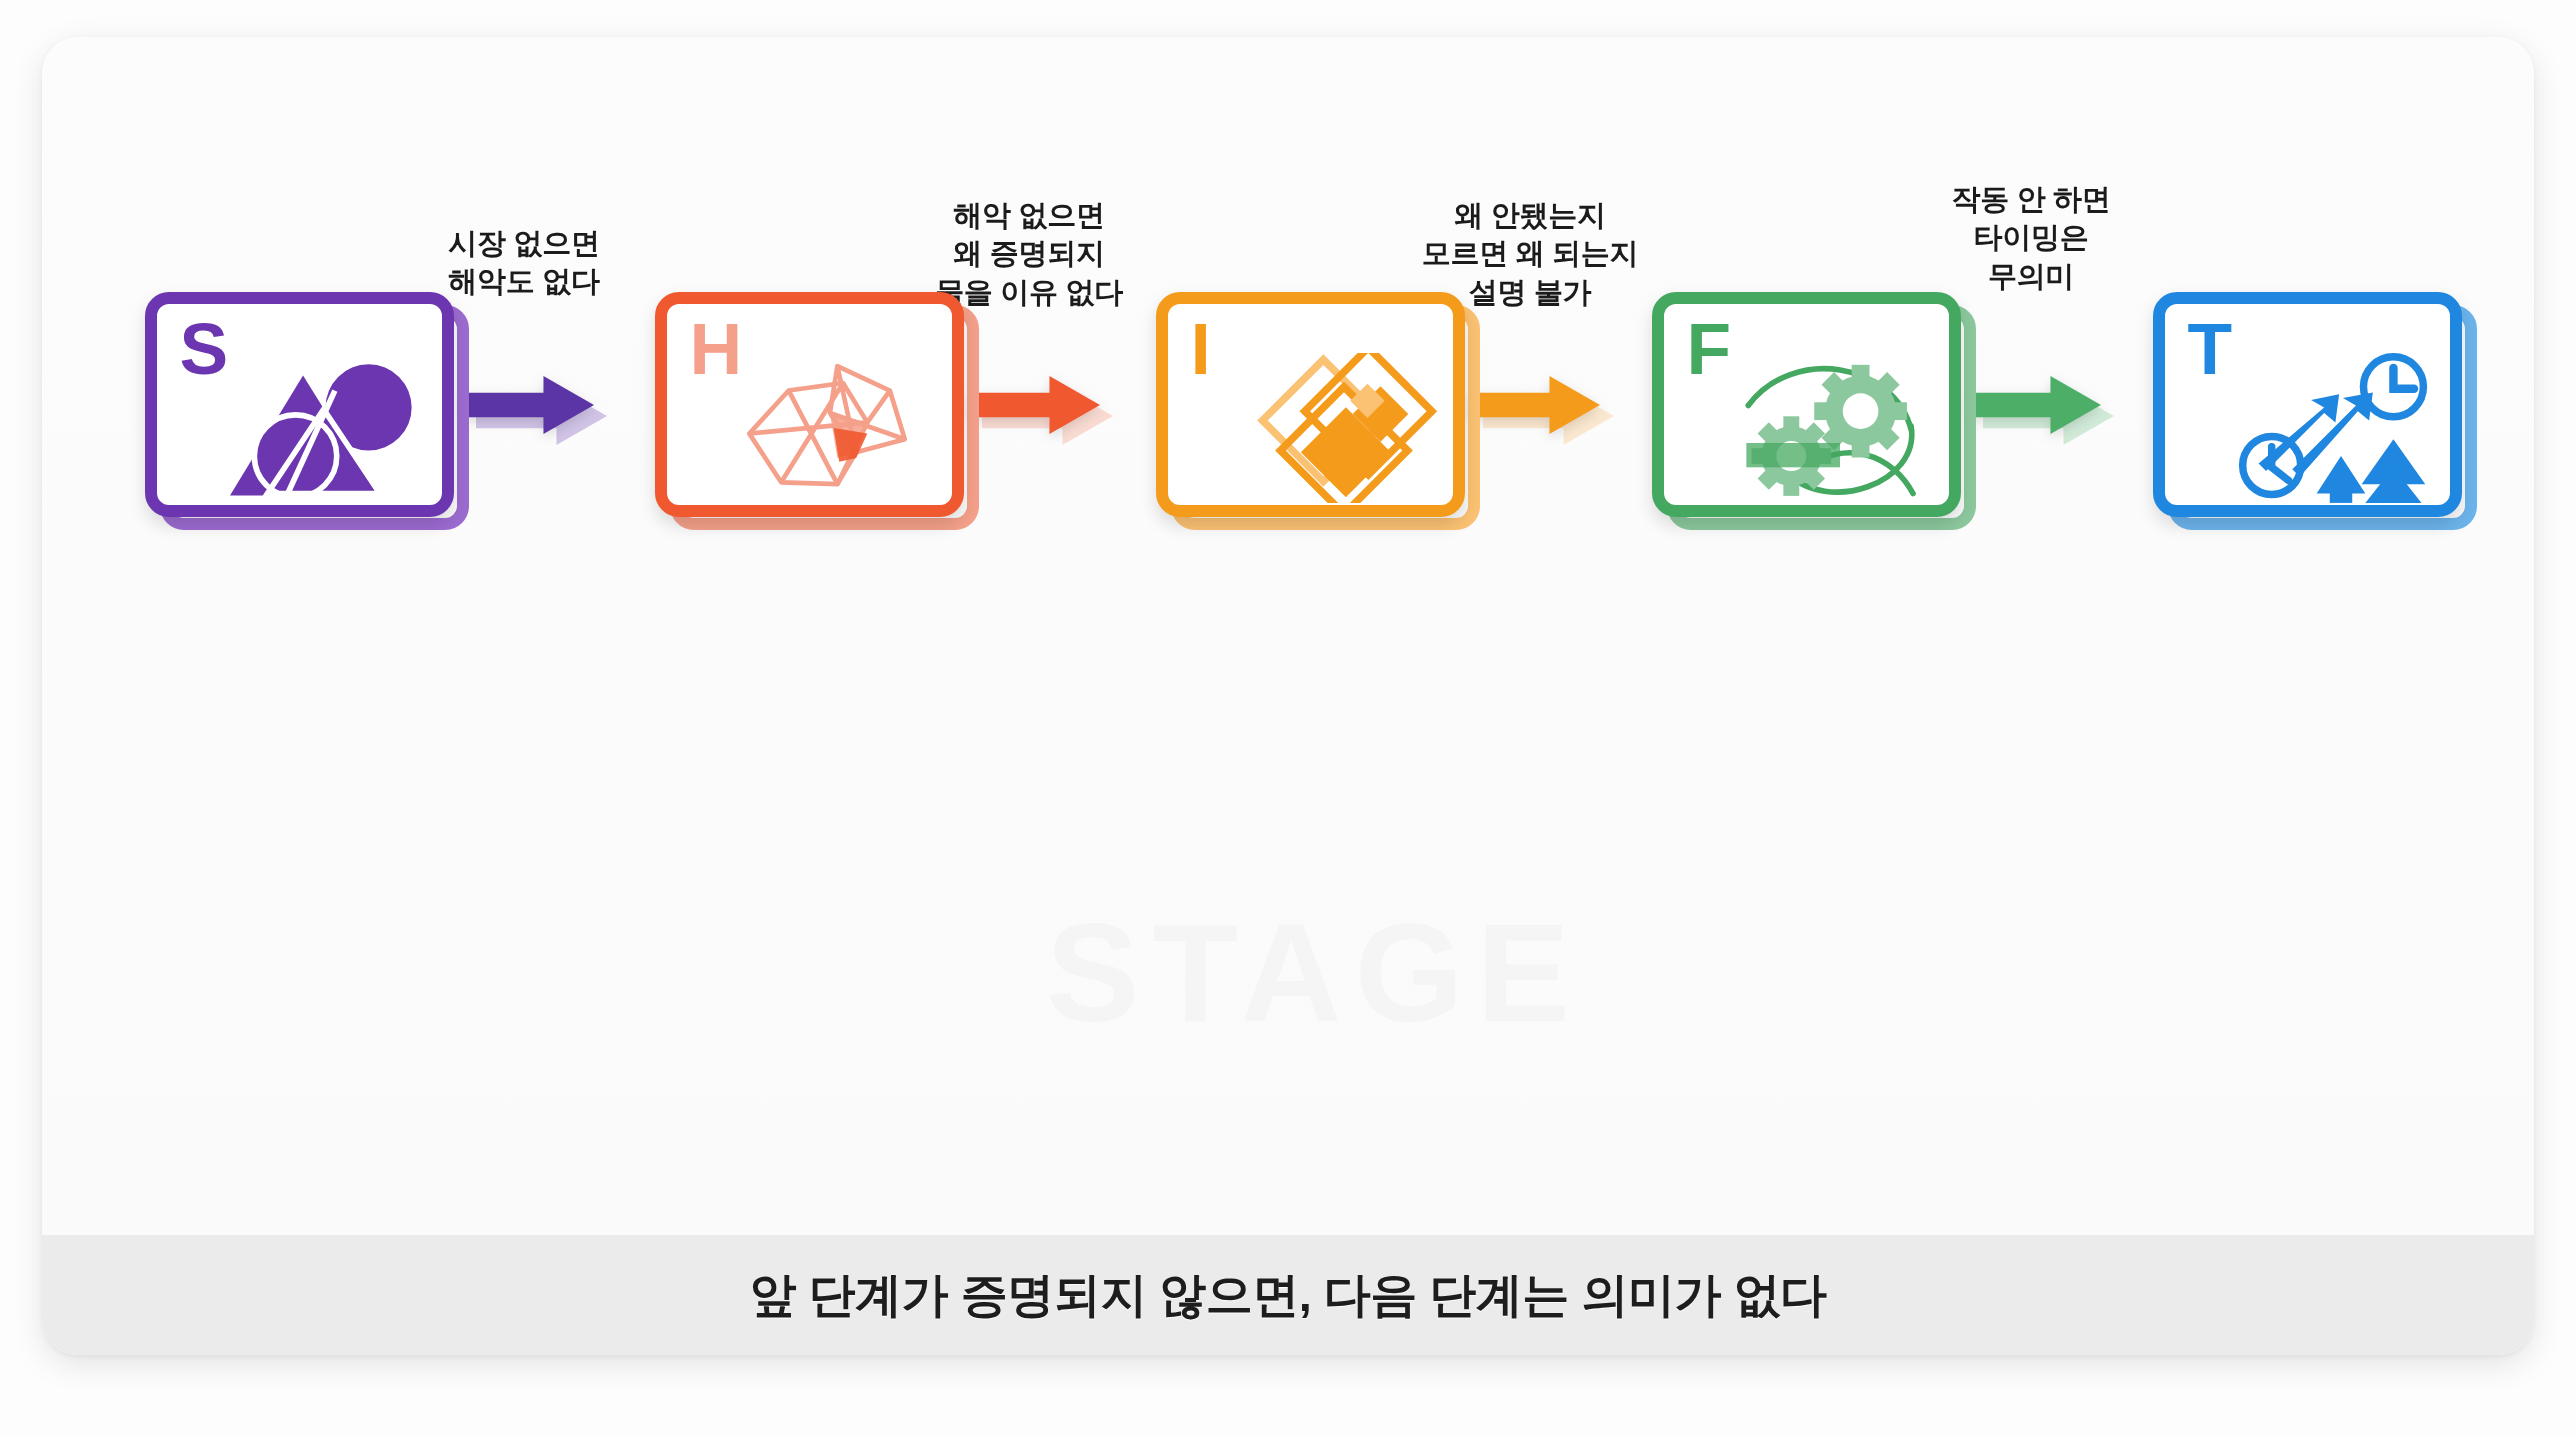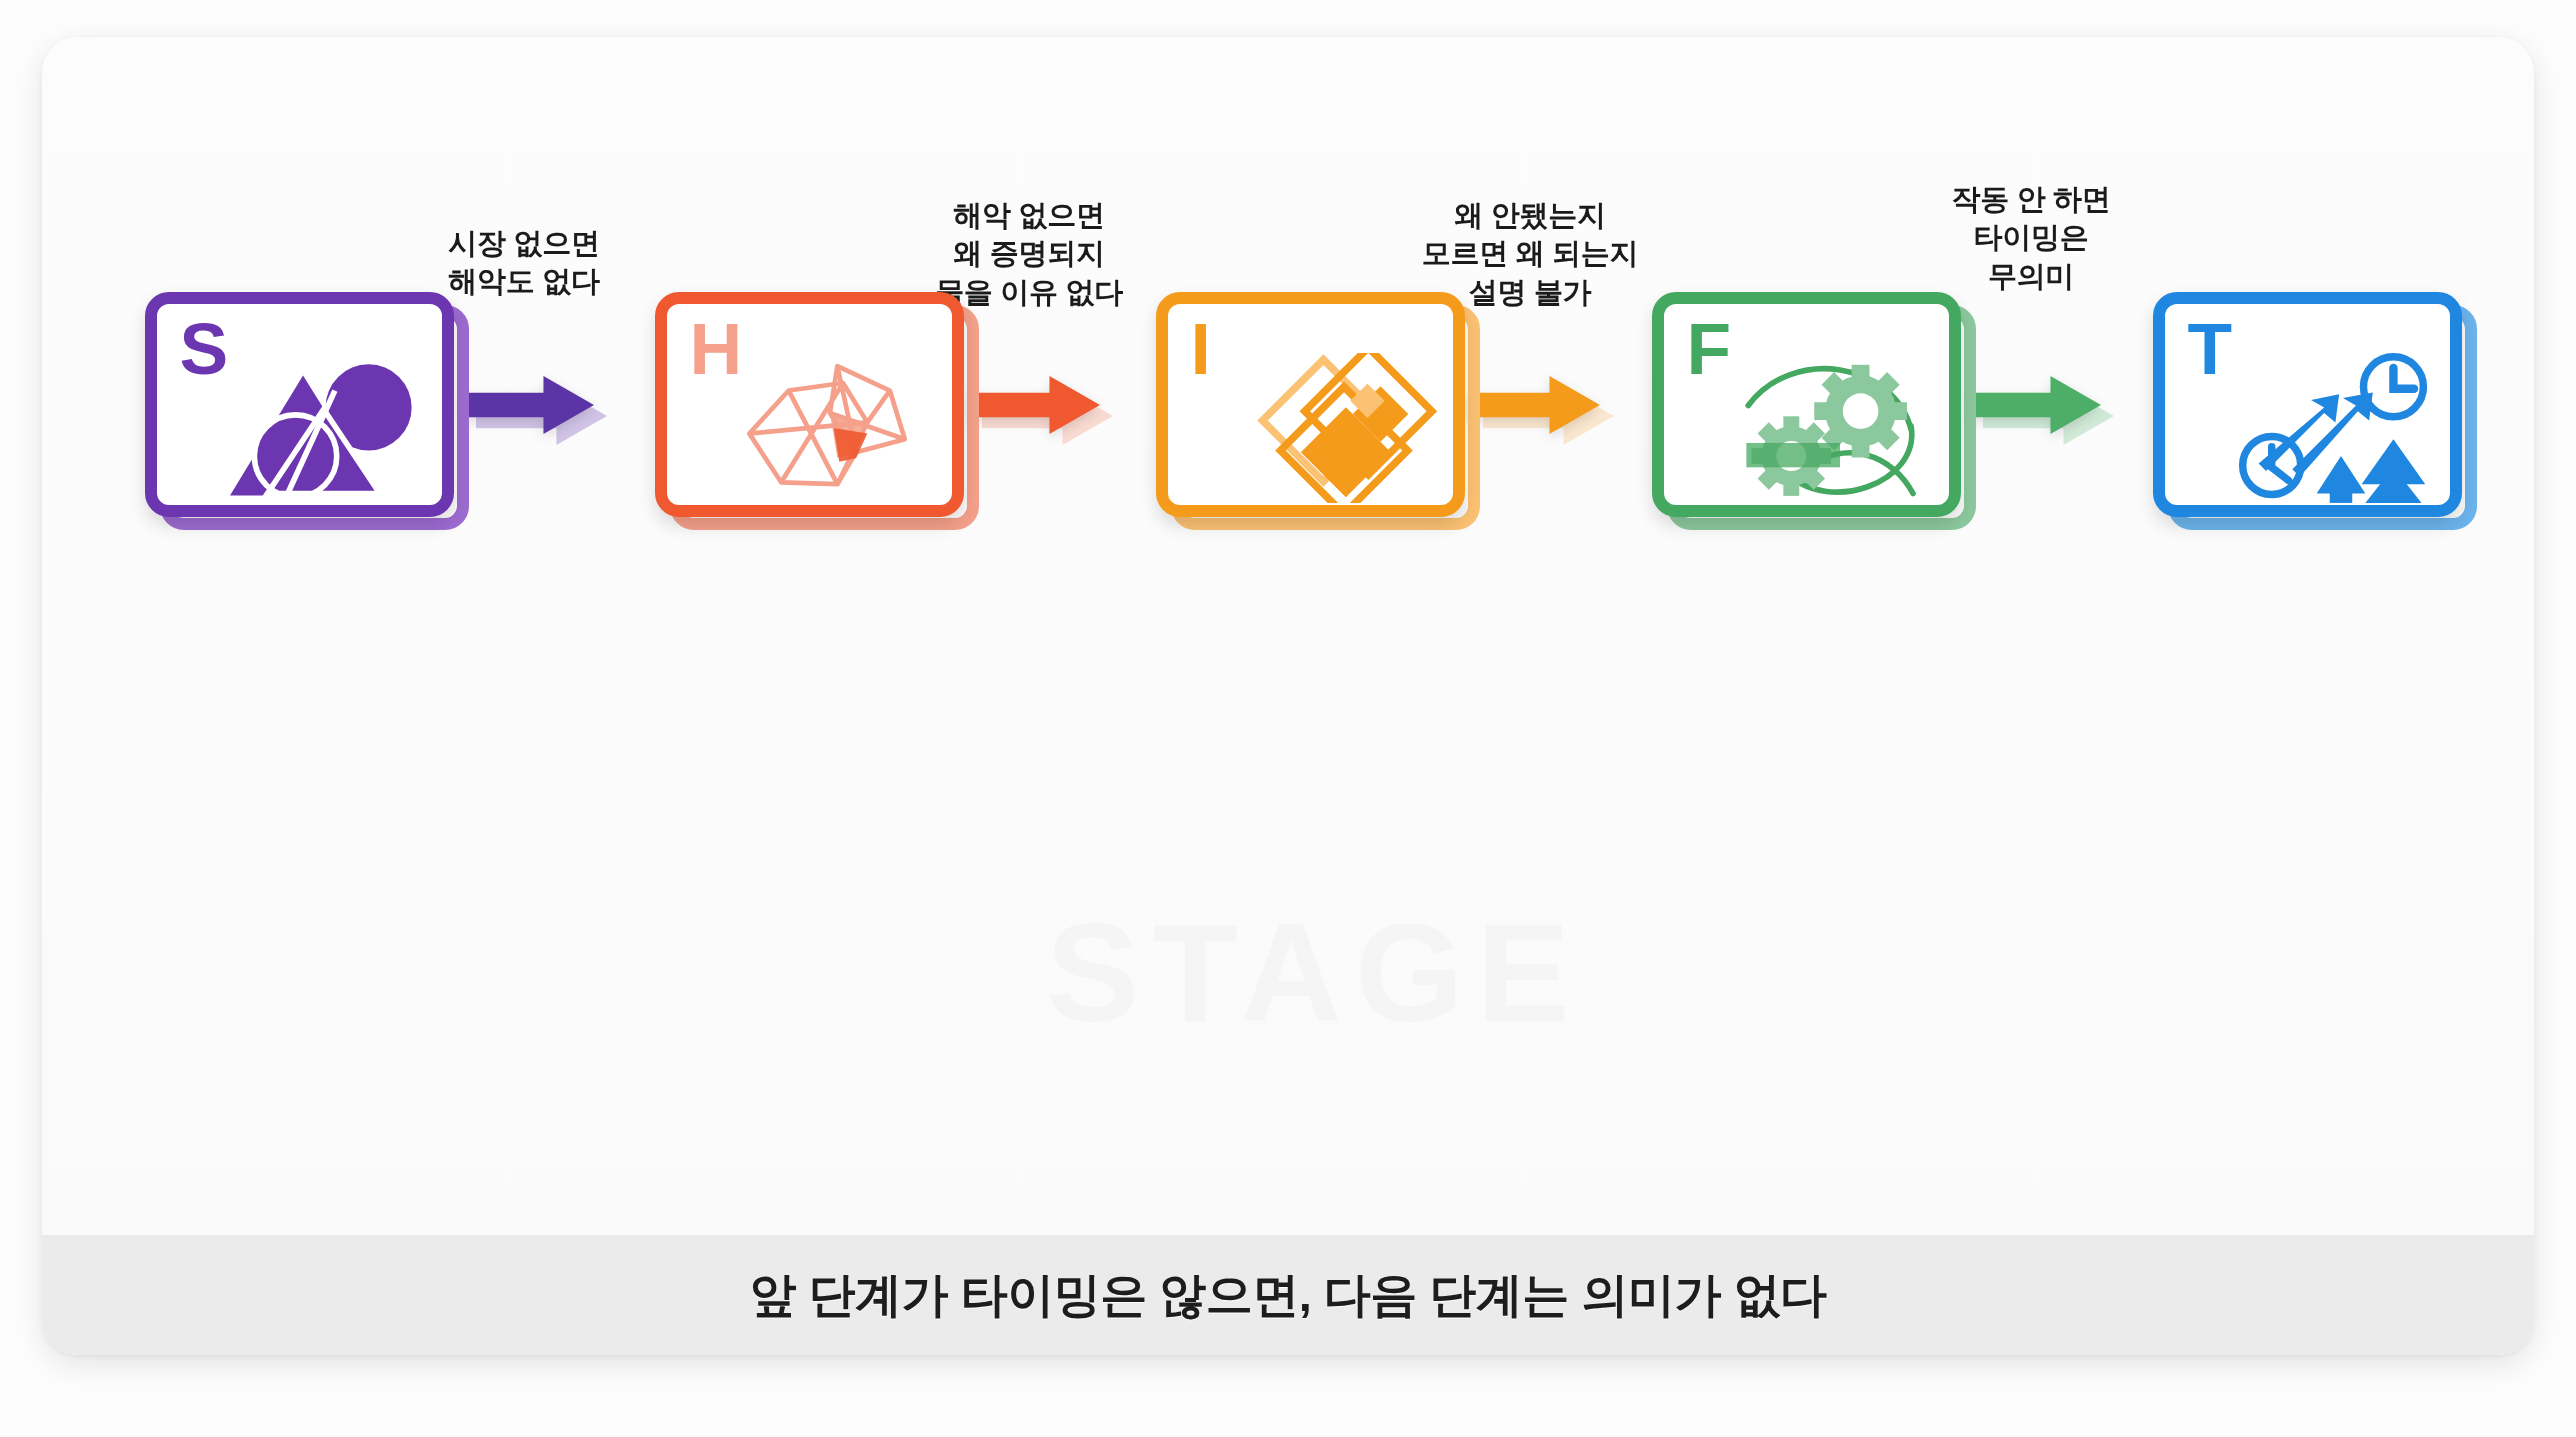--- a/index.html
+++ b/index.html
@@ -263,18 +263,18 @@
       <rect x="98" y="138" width="24" height="22" fill="#1F87DF"></rect>
       <polygon points="166,92 200,140 132,140" fill="#1F87DF"></polygon>
       <polygon points="166,122 196,160 136,160" fill="#1F87DF"></polygon>
     </svg></div>
             </div>
           </div>
         </div>
       </div>
 
     <div class="bottombar">
-      <div class="bottombar-text">앞 단계가 타이밍은 않으면, 다음 단계는 의미가 없다</div>
+      <div class="bottombar-text">앞 단계가 증명되지 않으면, 다음 단계는 의미가 없다</div>
     </div>
 
   </div>
 </div>
 
 
 </body></html>

